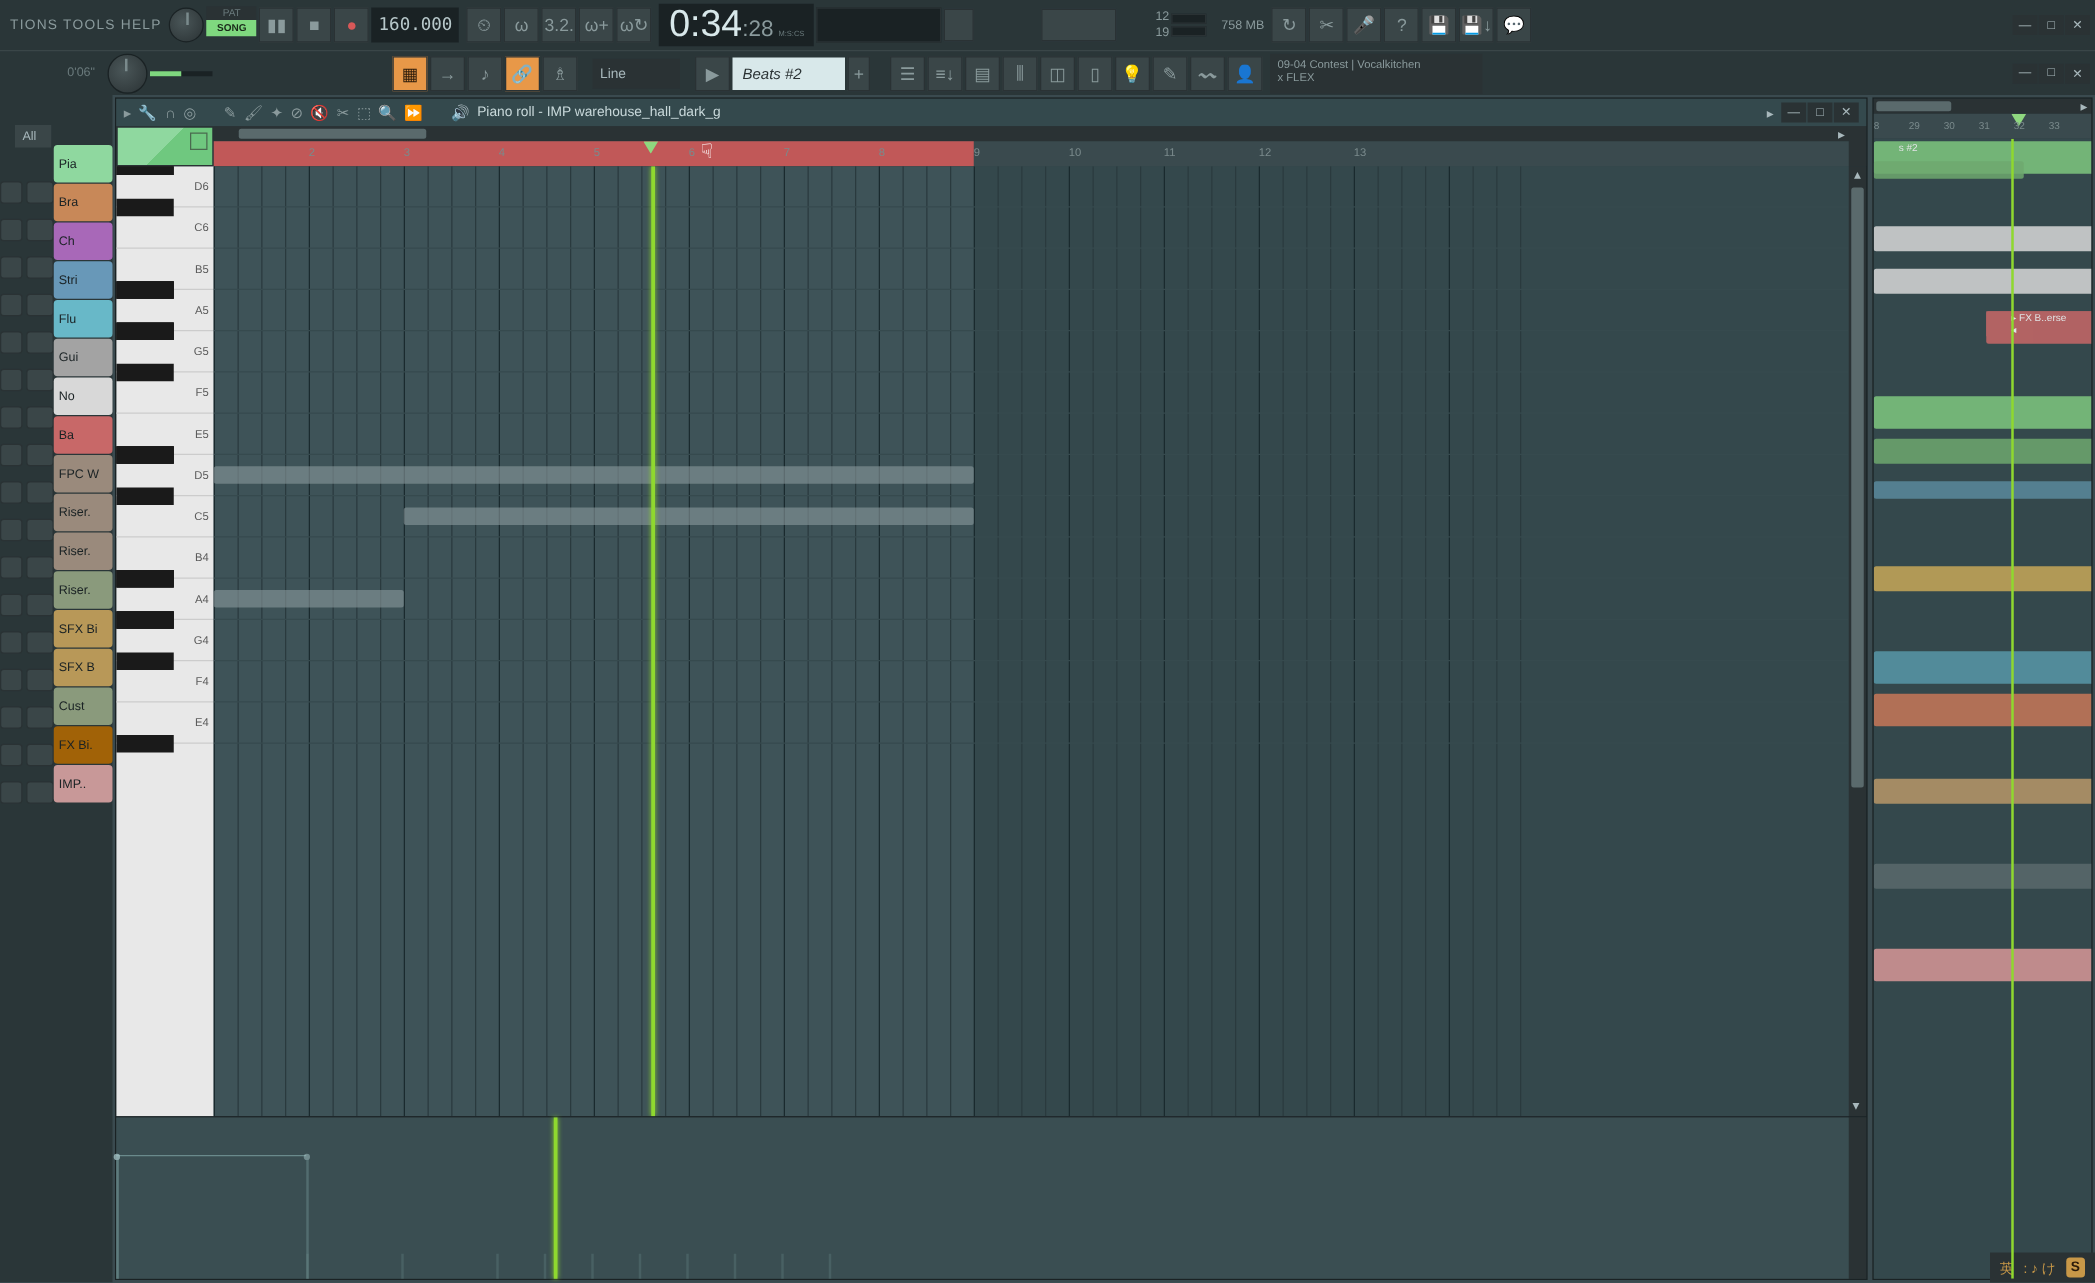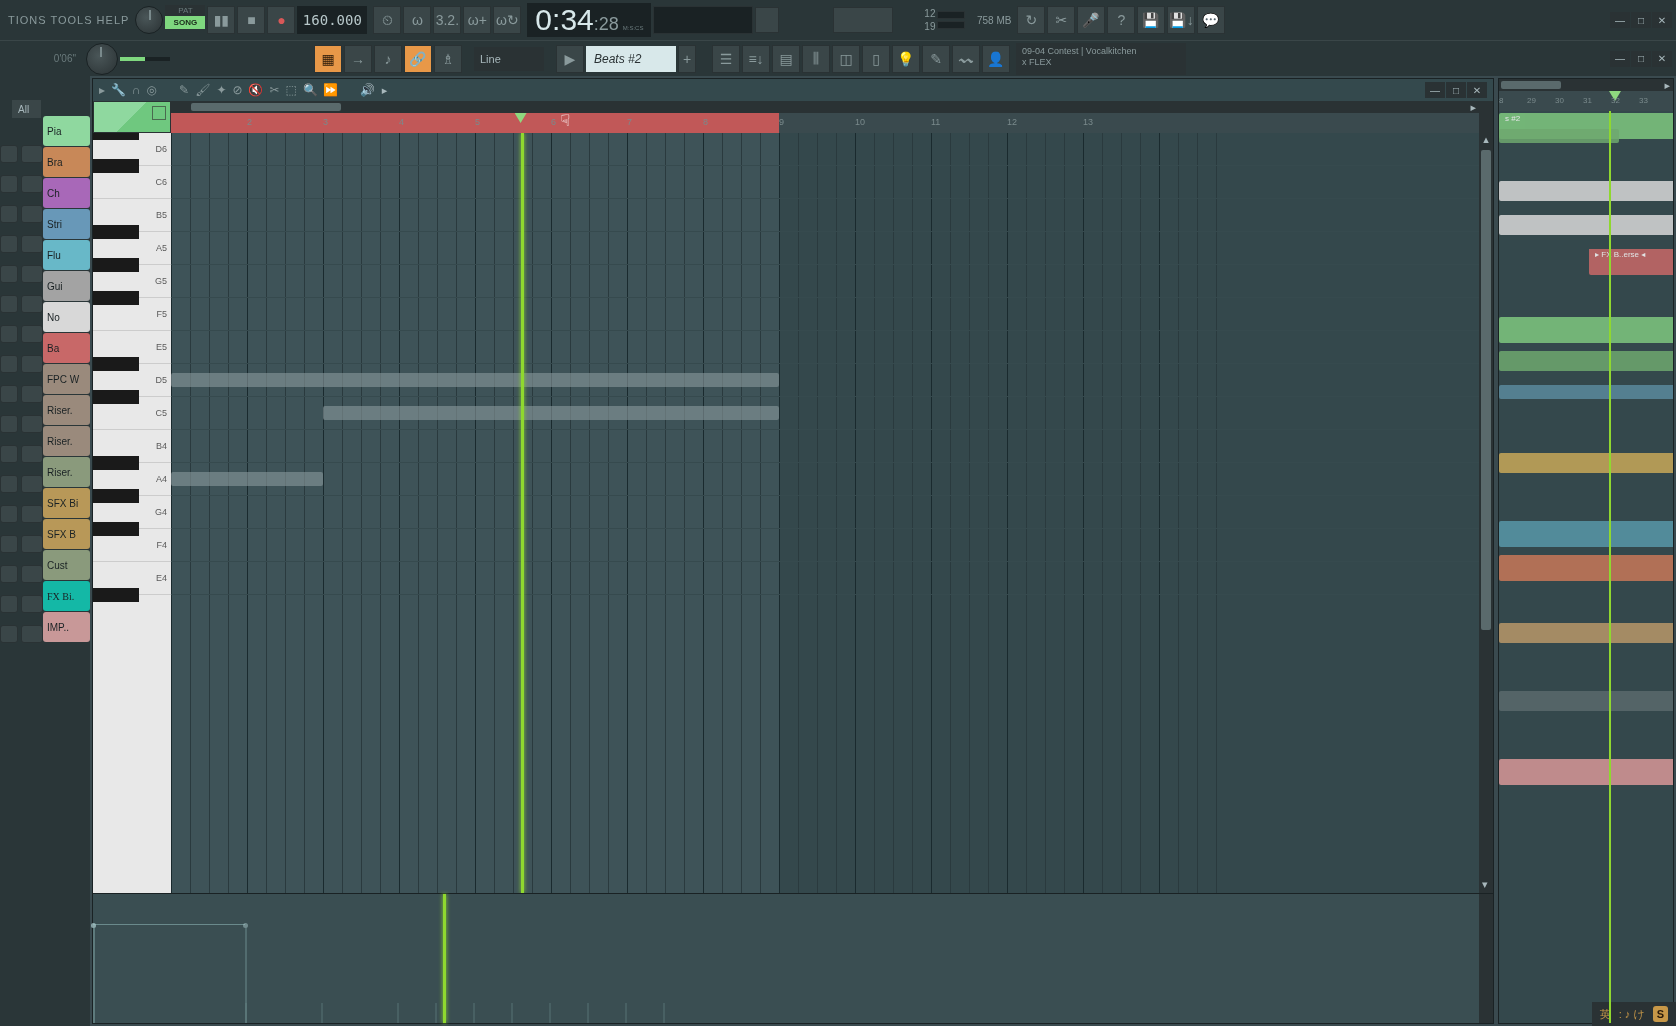--- a/index.html
+++ b/index.html
@@ -77,21 +77,21 @@
 .ctrl-label{width:78px;background:#2a3638;padding:4px 6px;font-size:10px;color:#a8b8bc}
 .ctrl-sublabel{color:#5a6a6c;font-style:italic}
 .ctrl-area{flex:1;background:#3a4e52;position:relative}
 .vel-line{position:absolute;top:30px;height:1px;background:#6a8a8c}
 .vel-bar{position:absolute;bottom:0;width:2px;background:#6a8a8c;opacity:0.5}
 .vel-dot{width:5px;height:5px;border-radius:50%;background:#a8c8ca;position:absolute;top:-2px;left:-2px}
 
 .playlist{width:176px;background:#2a3638;display:flex;flex-direction:column;border:1px solid #1a2224;margin:2px}
 .pl-ruler{height:20px;background:#3a4a4e;position:relative;font-size:8px;color:#7a8a8c}
 .pl-clip{position:absolute;height:26px;top:2px;border-radius:2px;opacity:0.85}
-.pl-label{position:absolute;font-size:8px;color:#fff;padding:1px 6px;top:0}
+.pl-label{position:absolute;font-size:8px;color:#fff;padding:1px 20px;top:0}
 
 .bottom-bar{position:absolute;bottom:0;right:0;height:24px;background:#2a3234;display:flex;align-items:center;gap:8px;padding:0 8px;font-size:11px;color:#c89848}
 </style>
 </head>
 <body>
 
 <div class="topbar">
   <span class="menu-text">TIONS TOOLS HELP</span>
   <div class="knob"></div>
   <div class="pat-song">
@@ -268,21 +268,21 @@
         <div class="chan-btn" style="background: #a3a3a3;">Gui</div>
         <div class="chan-btn" style="background: rgb(216, 216, 216);">No</div>
         <div class="chan-btn" style="background: rgb(200, 104, 104);">Ba</div>
         <div class="chan-btn" style="background: rgb(154, 138, 124);">FPC W</div>
         <div class="chan-btn" style="background: rgb(154, 138, 124);">Riser.</div>
         <div class="chan-btn" style="background: rgb(154, 138, 124);">Riser.</div>
         <div class="chan-btn" style="background: rgb(138, 154, 124);">Riser.</div>
         <div class="chan-btn" style="background: rgb(184, 152, 88);">SFX Bi</div>
         <div class="chan-btn" style="background: rgb(184, 152, 88);">SFX B</div>
         <div class="chan-btn" style="background: rgb(138, 154, 124);">Cust</div>
-        <div class="chan-btn" style="background: #14b8a6; font-family: Liberation Serif, serif;">FX Bi.</div>
+        <div class="chan-btn" style="background: #a16207;">FX Bi.</div>
         <div class="chan-btn" style="background: rgb(200, 152, 152);">IMP..</div>
       </div>
   </div>
 
   <div class="piano-window">
     <div class="pw-titlebar">
       <div class="pw-icons">
         <span>▸</span>
         <span>🔧</span>
         <span>∩</span>
@@ -293,20 +293,21 @@
         <span>✦</span>
         <span>⊘</span>
         <span>🔇</span>
         <span>✂</span>
         <span>⬚</span>
         <span>🔍</span>
         <span>⏩</span>
         <span style="width:10px"></span>
         <span>🔊</span>
       </div>
+      <span class="pw-title">Piano roll - IMP warehouse_hall_dark_g</span>
       <span>▸</span>
       <div class="window-ctrl">
         <div class="wbtn">—</div>
         <div class="wbtn">□</div>
         <div class="wbtn">✕</div>
       </div>
     </div>
 
     <div class="pw-body">
 

